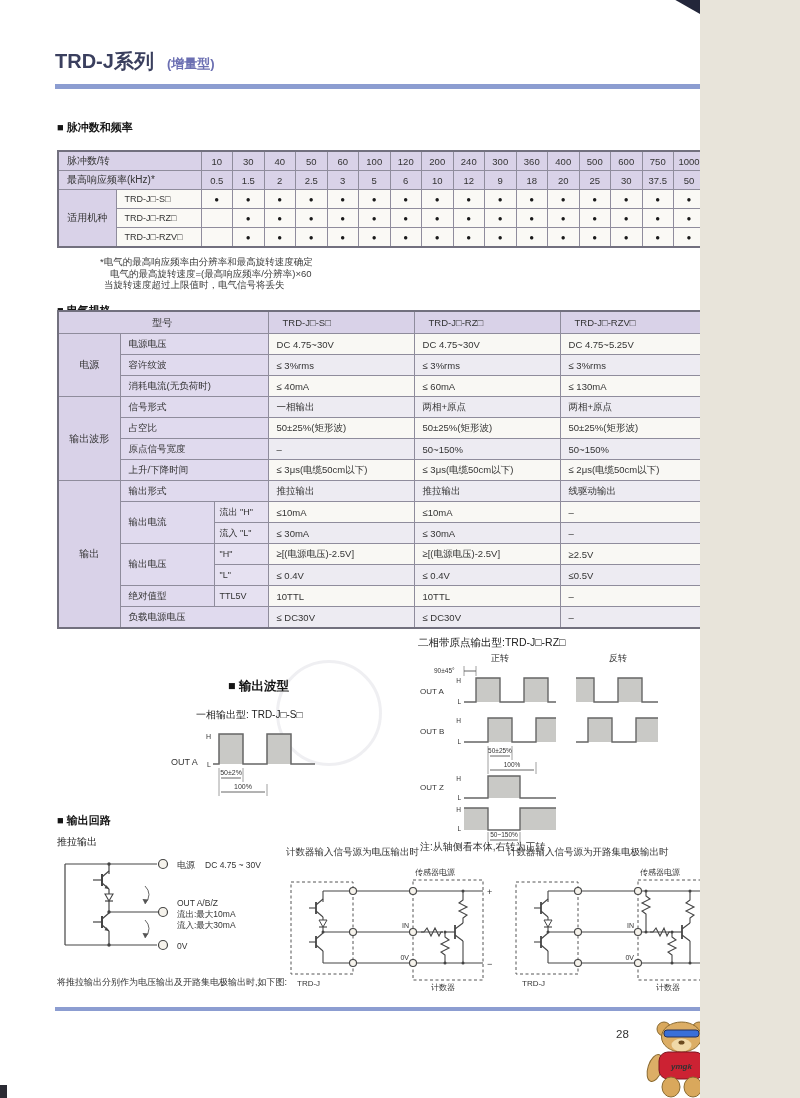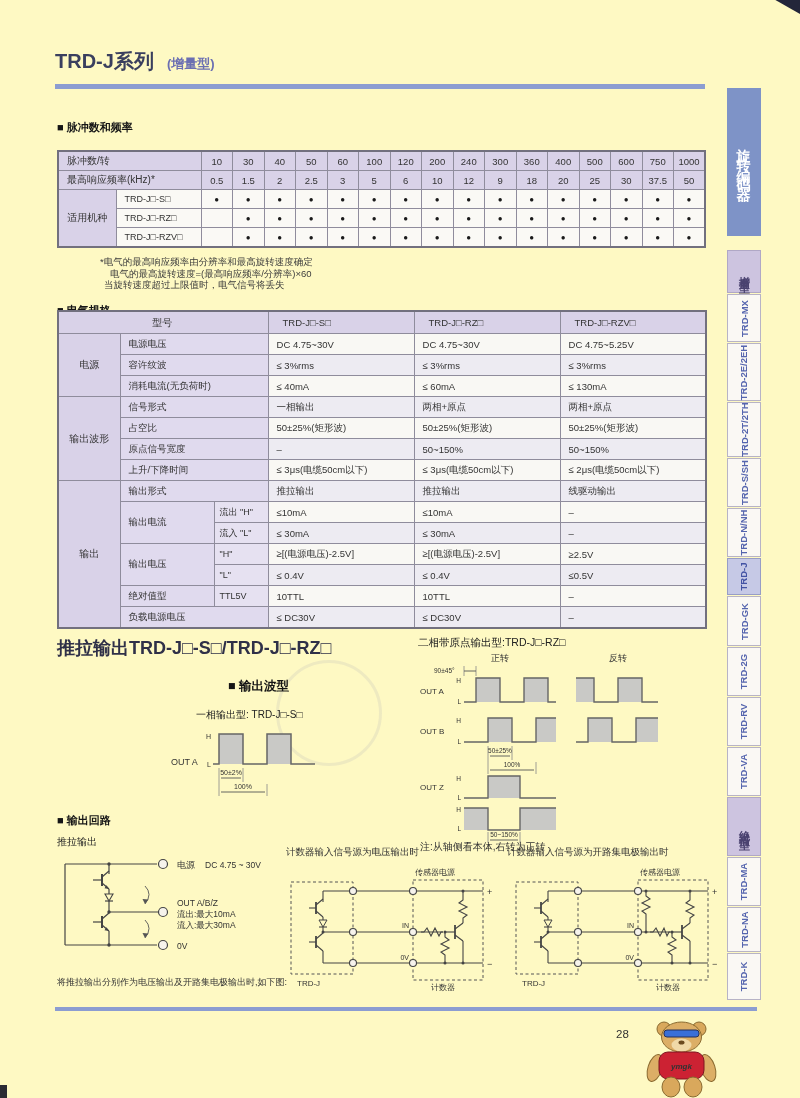--- a/index.html
+++ b/index.html
@@ -1,16 +1,16 @@
 <!DOCTYPE html>
 <html><head>
 <meta charset="utf-8">
 <style>
   html,body{margin:0;padding:0;background:#e8e4da;}
-  .page{position:relative;width:800px;height:1098px;background:#fef9c3;overflow:hidden;
+  .page{position:relative;width:700px;height:1098px;background:#ffffff;overflow:hidden;
         font-family:"Liberation Sans",sans-serif;color:#222;}
   
   .corner-tr{position:absolute;right:0;top:0;width:30px;height:14px;background:#23263a;
              clip-path:polygon(18% 0,100% 0,100% 100%);}
   .corner-bl{position:absolute;left:0;bottom:0;width:7px;height:13px;background:#2b2b33;}
   
   .hdr{position:absolute;left:55px;top:48px;width:660px;display:flex;align-items:baseline;}
   .t-cn{font-size:20px;font-weight:bold;color:#3a3f5e;}
   .t-type{font-size:13px;font-weight:bold;color:#6b6fb2;margin-left:13px;}
   .t-en{font-size:15px;font-weight:bold;color:#5a69a4;margin-left:55px;letter-spacing:.2px;}
@@ -302,21 +302,20 @@
     <tr class="alt">
       <td class="lbl" colspan="2">负载电源电压</td>
       <td class="val">≤ DC30V</td>
       <td class="val">≤ DC30V</td>
       <td class="val">–</td>
     </tr>
   </tbody>
     </table>
 
   <div class="stamp"></div>
-  <div class="pp-title">推拉输出TRD-J□-S□/TRD-J□-RZ□</div>
   <div class="small-lab" style="left:418px;top:636px;font-size:10.5px;">二相带原点输出型:TRD-J□-RZ□</div>
   <div class="wave-head">■ 输出波型</div>
   <div class="small-lab" style="left:196px;top:708px;">一相输出型: TRD-J□-S□</div>
 
   <svg style="position:absolute;left:165px;top:722px;" width="185" height="84" viewBox="0 0 185 84">
     <rect x="54" y="12" width="24" height="30" fill="#c9c9c6"></rect>
     <rect x="102" y="12" width="24" height="30" fill="#c9c9c6"></rect>
     <path d="M48,42 L54,42 L54,12 L78,12 L78,42 L102,42 L102,12 L126,12 L126,42 L150,42" fill="none" stroke="#666" stroke-width="1.5"></path>
     <text x="6" y="43" font-size="9">OUT A</text>
     <text x="46" y="17" font-size="7" text-anchor="end">H</text>

